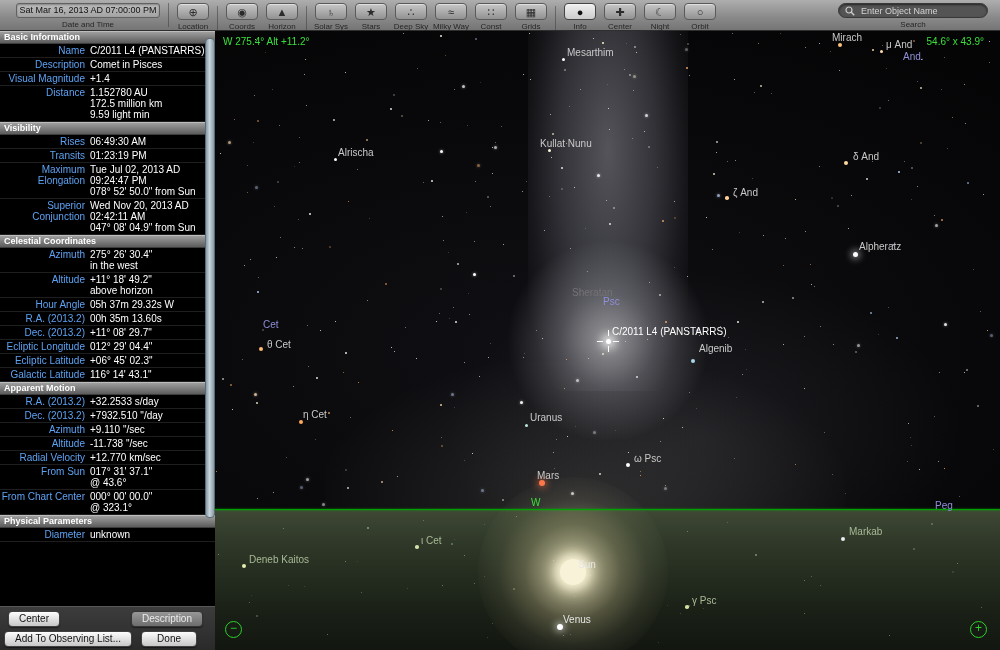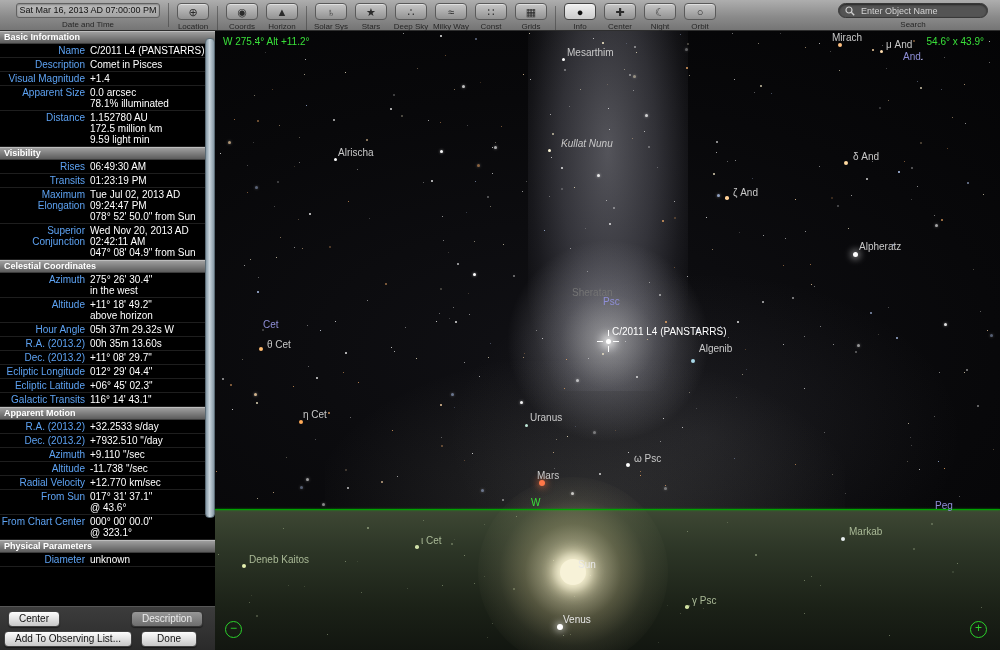--- a/index.html
+++ b/index.html
@@ -228,27 +228,20 @@
               <div class="val-line">Comet in Pisces</div>
             </div>
           </div>
           <div class="info-row">
             <div class="info-label">Visual Magnitude</div>
             <div class="info-value">
               <div class="val-line">+1.4</div>
             </div>
           </div>
           <div class="info-row">
-            <div class="info-label">Apparent Size</div>
-            <div class="info-value">
-              <div class="val-line">0.0 arcsec</div>
-              <div class="val-line">78.1% illuminated</div>
-            </div>
-          </div>
-          <div class="info-row">
             <div class="info-label">Distance</div>
             <div class="info-value">
               <div class="val-line">1.152780 AU</div>
               <div class="val-line">172.5 million km</div>
               <div class="val-line">9.59 light min</div>
             </div>
           </div>
           <div class="sec-header">Visibility</div>
           <div class="info-row">
             <div class="info-label">Rises</div>
@@ -317,21 +310,21 @@
               <div class="val-line">012° 29' 04.4"</div>
             </div>
           </div>
           <div class="info-row">
             <div class="info-label">Ecliptic Latitude</div>
             <div class="info-value">
               <div class="val-line">+06° 45' 02.3"</div>
             </div>
           </div>
           <div class="info-row">
-            <div class="info-label">Galactic Transits</div>
+            <div class="info-label">Galactic Latitude</div>
             <div class="info-value">
               <div class="val-line">116° 14' 43.1"</div>
             </div>
           </div>
           <div class="sec-header">Apparent Motion</div>
           <div class="info-row">
             <div class="info-label">R.A. (2013.2)</div>
             <div class="info-value">
               <div class="val-line">+32.2533 s/day</div>
             </div>
@@ -790,21 +783,21 @@
           <div class="tick" style="left: 382px; top: 309.5px; width: 6px; height: 1px;"></div>
           <div class="tick" style="left: 398px; top: 309.5px; width: 6px; height: 1px;"></div>
           <div class="sky-dot" style="left: 623px; top: 12px; height: 4px; width: 4px; background: rgb(255, 192, 128);"></div>
           <div class="sky-label star" style="left: 617px; top: 1px;">Mirach</div>
           <div class="sky-dot" style="left: 664.5px; top: 18.5px; height: 3px; width: 3px; background: rgb(255, 221, 176);"></div>
           <div class="sky-label star" style="left: 671px; top: 8px;">μ And</div>
           <div class="sky-dot" style="left: 346.5px; top: 26.5px; height: 3px; width: 3px; background: rgb(255, 255, 255);"></div>
           <div class="sky-label star" style="left: 352px; top: 16px;">Mesarthim</div>
           <div class="sky-label const" style="left: 688px; top: 20px;">And.</div>
           <div class="sky-dot" style="left: 332.5px; top: 117.5px; height: 3px; width: 3px; background: rgb(255, 248, 216);"></div>
-          <div class="sky-label star" style="left: 346px; top: 107px; font-style: italic;">Kullat Nunu</div>
+          <div class="sky-label star" style="left: 325px; top: 107px;">Kullat Nunu</div>
           <div class="sky-dot" style="left: 118.5px; top: 126.5px; height: 3px; width: 3px; background: rgb(255, 255, 255);"></div>
           <div class="sky-label star" style="left: 123px; top: 116px;">Alrischa</div>
           <div class="sky-dot" style="left: 629px; top: 130px; height: 4px; width: 4px; background: rgb(255, 217, 160);"></div>
           <div class="sky-label star" style="left: 638px; top: 120px;">δ And</div>
           <div class="sky-dot" style="left: 510.2px; top: 165.2px; height: 3.6px; width: 3.6px; background: rgb(255, 207, 149);"></div>
           <div class="sky-label star" style="left: 518px; top: 156px;">ζ And</div>
           <div class="sky-dot" style="left: 637.5px; top: 220.5px; height: 5px; width: 5px; background: rgb(255, 255, 255); box-shadow: rgba(255, 255, 255, 0.533) 0px 0px 7px 2px;"></div>
           <div class="sky-label star" style="left: 644px; top: 210px;">Alpheratz</div>
           <div class="sky-label dim" style="left: 357px; top: 256px;">Sheratan</div>
           <div class="sky-label const" style="left: 388px; top: 265px;">Psc</div>

